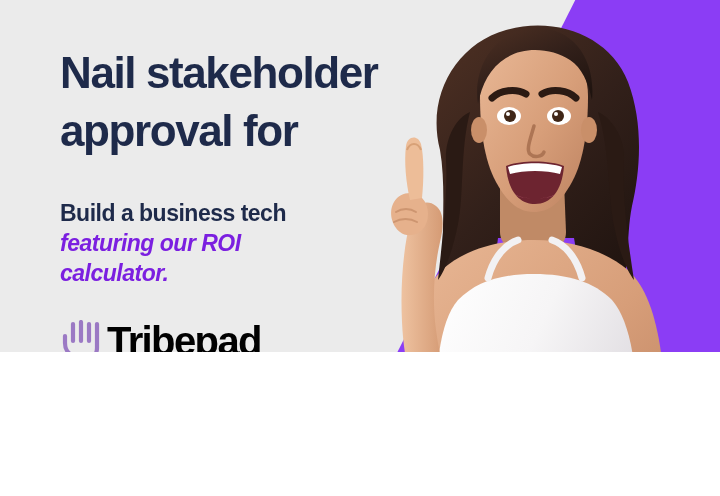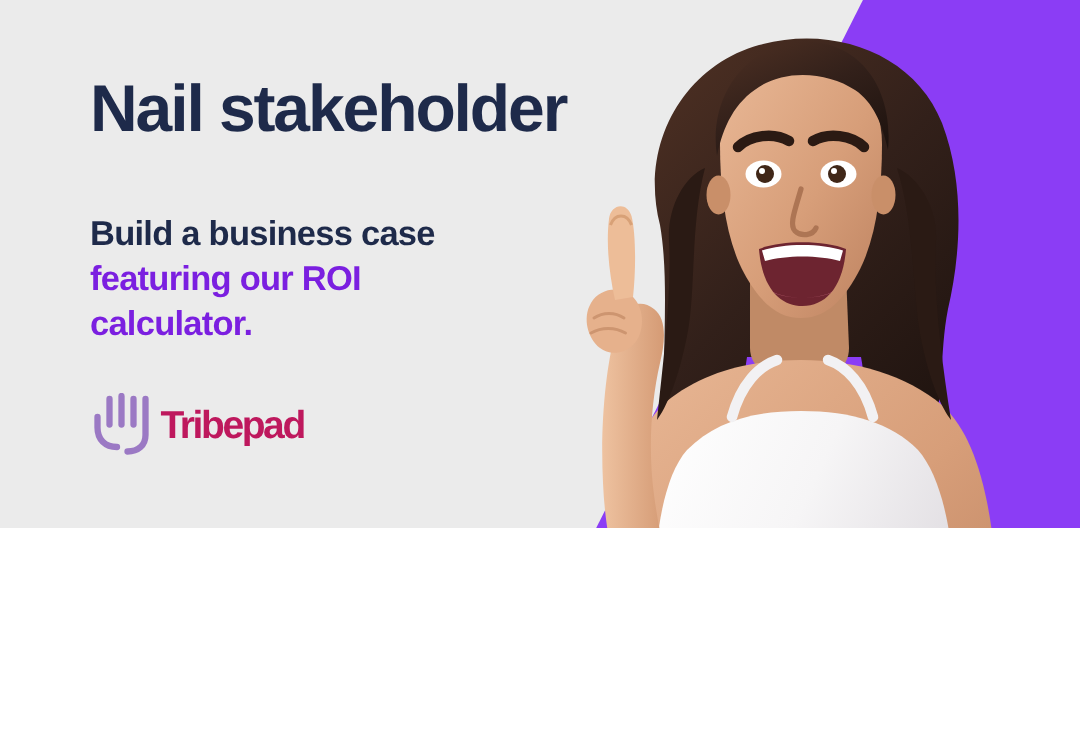--- a/index.html
+++ b/index.html
@@ -69,36 +69,36 @@
   .subhead {
     margin: 0;
     padding-top: 38px;
     font-size: 23px;
     line-height: 30px;
     font-weight: 700;
     letter-spacing: -0.5px;
     color: #1e2a4a;
     max-width: 270px;
   }
-  .subhead .accent { color: #7b1fe0; }
+  .subhead .accent { color: #7b1fe0; font-style: italic; }
 
   
   .logo {
     display: flex;
     align-items: center;
     gap: 7px;
     padding-top: 32px;
   }
   .logo-mark { width: 40px; height: 42px; flex: 0 0 auto; }
   .logo-mark svg { display: block; width: 100%; height: 100%; }
   .logo-word {
-    font-size: 26px;
+    font-size: 40px;
     font-weight: 700;
     letter-spacing: -1.6px;
-    color: #be185d;
+    color: #000000;
     line-height: 1;
   }
 </style>
 </head>
 <body>
 
 <div class="banner">
 
   <div class="purple-wedge"></div>
 
@@ -225,23 +225,24 @@
         <rect x="128" y="466" width="4" height="14" rx="1.5" fill="#4f74a0"></rect>
         <rect x="240" y="466" width="4" height="14" rx="1.5" fill="#4f74a0"></rect>
       </g>
     </svg>
   </div>
 
   <div class="content">
 
     <h1 class="headline">
       <span class="hl-line">Nail stakeholder</span>
+      <span class="hl-line">approval for</span>
     </h1>
 
-    <p class="subhead"><span>Build a business case </span><span class="accent">featuring our ROI calculator.</span></p>
+    <p class="subhead"><span>Build a business tech </span><span class="accent">featuring our ROI calculator.</span></p>
 
     <div class="logo">
       <span class="logo-mark">
         <svg viewBox="0 0 40 42" xmlns="http://www.w3.org/2000/svg" aria-hidden="true">
           <g fill="none" stroke="#9b79c4" stroke-width="4.2" stroke-linecap="round">
 
             <line x1="13" y1="4" x2="13" y2="21"></line>
             <line x1="21" y1="2" x2="21" y2="21"></line>
             <line x1="29" y1="4" x2="29" y2="21"></line>
 

